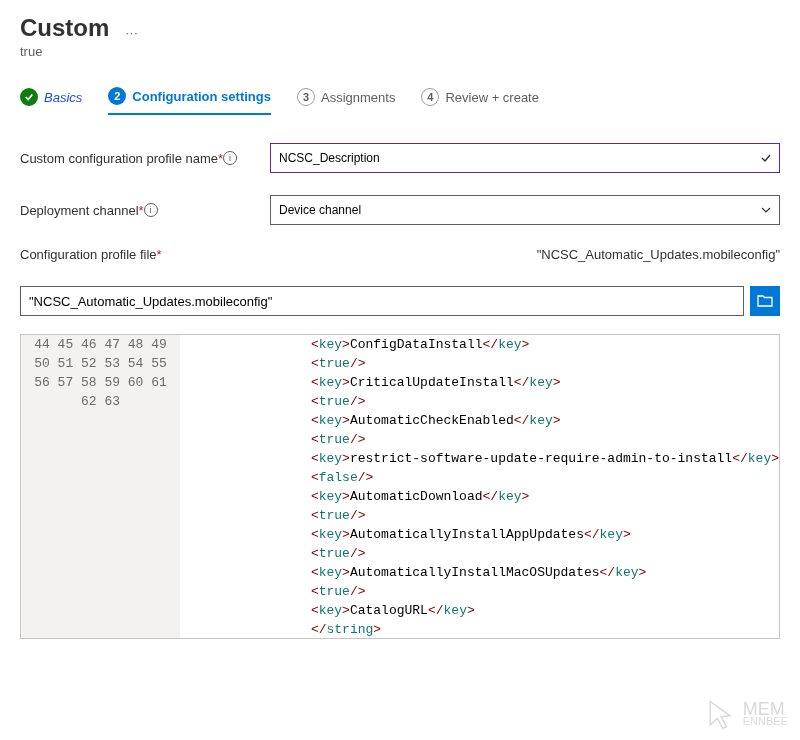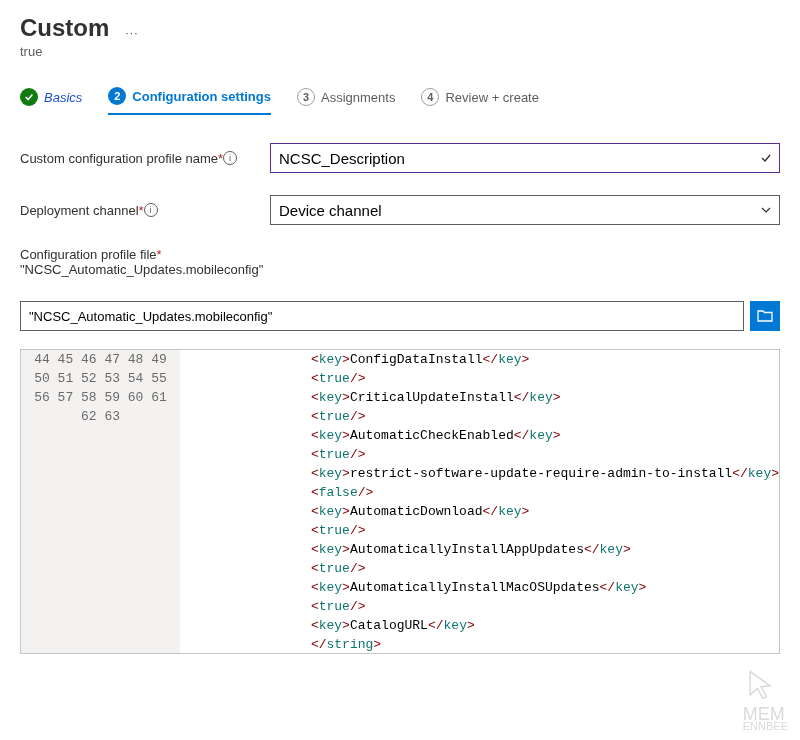--- a/index.html
+++ b/index.html
@@ -34,31 +34,31 @@
   .field-label { width: 250px; font-size: 13px; display: flex; align-items: center; }
   .req { color: #a4262c; }
   .info-icon {
     width: 14px; height: 14px; border: 1px solid #605e5c; border-radius: 50%;
     display: inline-flex; align-items: center; justify-content: center;
     font-size: 9px; color: #605e5c; cursor: pointer;
   }
   .field-input { flex: 1; position: relative; }
   .txt {
     width: 100%; height: 30px; padding: 0 28px 0 8px;
-    border: 1px solid #605e5c; font-size: 15px; font-family: inherit;
+    border: 1px solid #605e5c; font-size: 12px; font-family: inherit;
     background: #fff;
   }
   .txt.highlight { border-color: #5c2d91; }
   .chev {
     position: absolute; right: 8px; top: 50%; transform: translateY(-50%);
     width: 12px; height: 12px; pointer-events: none;
   }
 
   .file-section { margin-bottom: 18px; }
-  .file-header { display: flex; justify-content: space-between; margin-bottom: 24px; flex-direction: column; }
+  .file-header { display: flex; justify-content: space-between; margin-bottom: 24px; }
   .file-name-display { color: #323130; font-size: 13px; }
 
   .file-picker-row { display: flex; gap: 6px; margin-bottom: 18px; }
   .file-path {
     flex: 1; height: 30px; padding: 0 8px; border: 1px solid #605e5c;
     font-size: 13px; font-family: inherit; background: #fff;
   }
   .browse-btn {
     width: 30px; height: 30px; background: #0078d4; border: none;
     display: flex; align-items: center; justify-content: center; cursor: pointer;
@@ -74,22 +74,22 @@
     background: #f3f2f1; color: #6b6b6b; text-align: center;
     padding: 0 6px; user-select: none; min-width: 36px; font-family: inherit;
   }
   .code { padding: 0 0 0 6px; white-space: pre; font-family: inherit; flex: 1; }
   .t-tag { color: #0f766e; }
   .t-brk { color: #800000; }
   .t-txt { color: #000; }
 
   .watermark {
     position: fixed; right: 12px; bottom: 8px; opacity: 0.22;
-    display: flex; align-items: flex-start; gap: 4px; font-size: 18px; font-weight: 300;
-    color: #555; pointer-events: none; flex-direction: column;
+    display: flex; align-items: center; gap: 4px; font-size: 18px; font-weight: 300;
+    color: #555; pointer-events: none;
   }
   .watermark svg { width: 36px; height: 36px; }
   .watermark .lines { display: flex; flex-direction: column; line-height: 0.9; }
 </style>
 </head>
 <body>
 
 <div class="header">
   <h1>Custom</h1>
   <span class="more">···</span>

